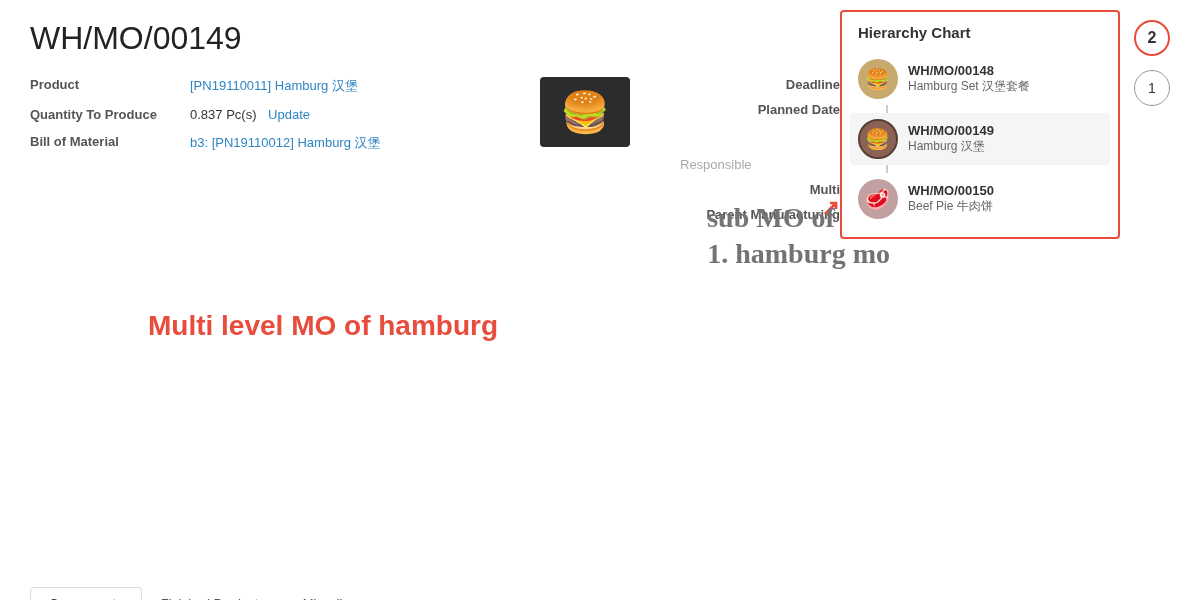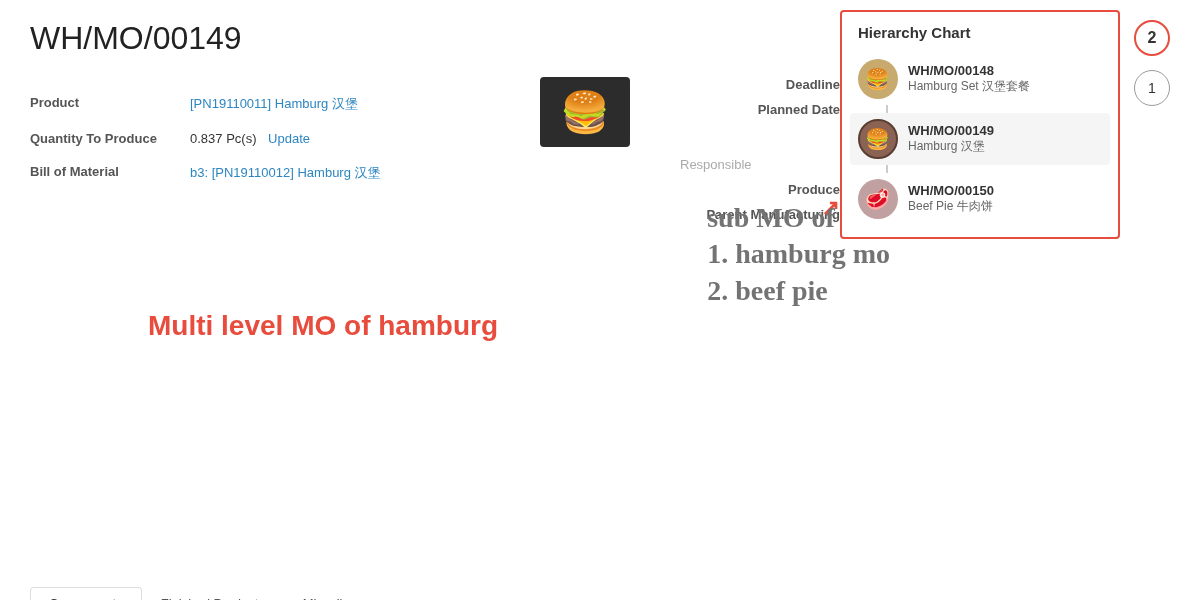--- a/index.html
+++ b/index.html
@@ -5,21 +5,21 @@
     * { box-sizing: border-box; margin: 0; padding: 0; }
     body { font-family: Arial, sans-serif; font-size: 13px; color: #333; background: #fff; width: 1200px; min-height: 600px; overflow: hidden; }
 
     .main-container { padding: 20px 30px; position: relative; }
 
     .page-title { font-size: 32px; font-weight: 300; color: #222; margin-bottom: 20px; }
 
     .top-section { display: flex; gap: 20px; }
 
     .left-fields { flex: 1; }
-    .field-row { display: flex; align-items: flex-start; margin-bottom: 12px; margin-top: 18px; }
+    .field-row { display: flex; align-items: flex-start; margin-bottom: 12px; }
     .field-label { font-weight: bold; color: #555; min-width: 160px; font-size: 13px; }
     .field-value { color: #333; font-size: 13px; }
     .field-value a, .link { color: #2e86c1; text-decoration: none; }
     .field-value .update-link { color: #2e86c1; text-decoration: none; margin-left: 8px; }
 
     .right-fields { flex: 1; padding-left: 20px; }
     .right-field-row { display: flex; align-items: flex-start; margin-bottom: 10px; }
     .right-field-label { font-weight: bold; color: #555; min-width: 160px; font-size: 13px; text-align: right; }
     .right-field-value { color: #333; font-size: 13px; }
     .responsible-label { color: #aaa; font-size: 13px; margin-bottom: 4px; }
@@ -101,21 +101,21 @@
         <span class="right-field-value">
           <span>11/28/2019 21:43:39</span><br>
           <span>to</span><br>
           <span>11/28/2019 22:43:39</span>
         </span>
       </div>
       <div style="margin-bottom:10px;">
         <span class="responsible-label">Responsible</span>
       </div>
       <div class="right-field-row">
-        <span class="right-field-label">Produce</span>
+        <span class="right-field-label">Multi</span>
         <span class="right-field-value">WH/MO/00148</span>
       </div>
       <div class="right-field-row">
         <span class="right-field-label">Parent Manufacturing</span>
         <span class="right-field-value">
           <a>WH/MO/00148</a>
         </span>
       </div>
     </div>
   </div>
@@ -162,21 +162,20 @@
 
   <div class="badge-circle-2">
     <span>1</span>
   </div>
 
   <div style="position:absolute; right:360px; top:195px; color:#e74c3c; font-size:22px; font-weight:bold;">↗</div>
 
   <div class="annotation-text">
     <span>sub MO of</span><br>
     <span>1. hamburg mo</span><br>
-    <span>2. beef pie</span>
   </div>
 
   <div class="multi-level-text">
     <span>Multi level MO of  hamburg</span>
   </div>
 
   <div style="margin-top: 355px;">
     <div class="tabs-row">
       <div class="tab active">
         <span>Components</span>

